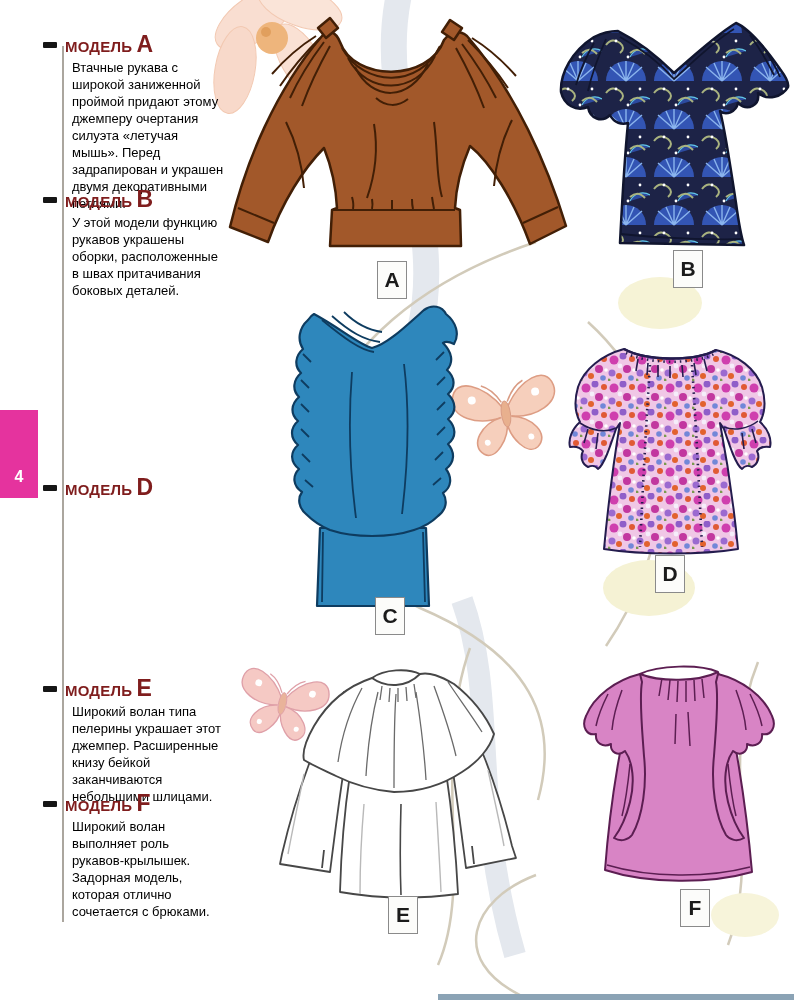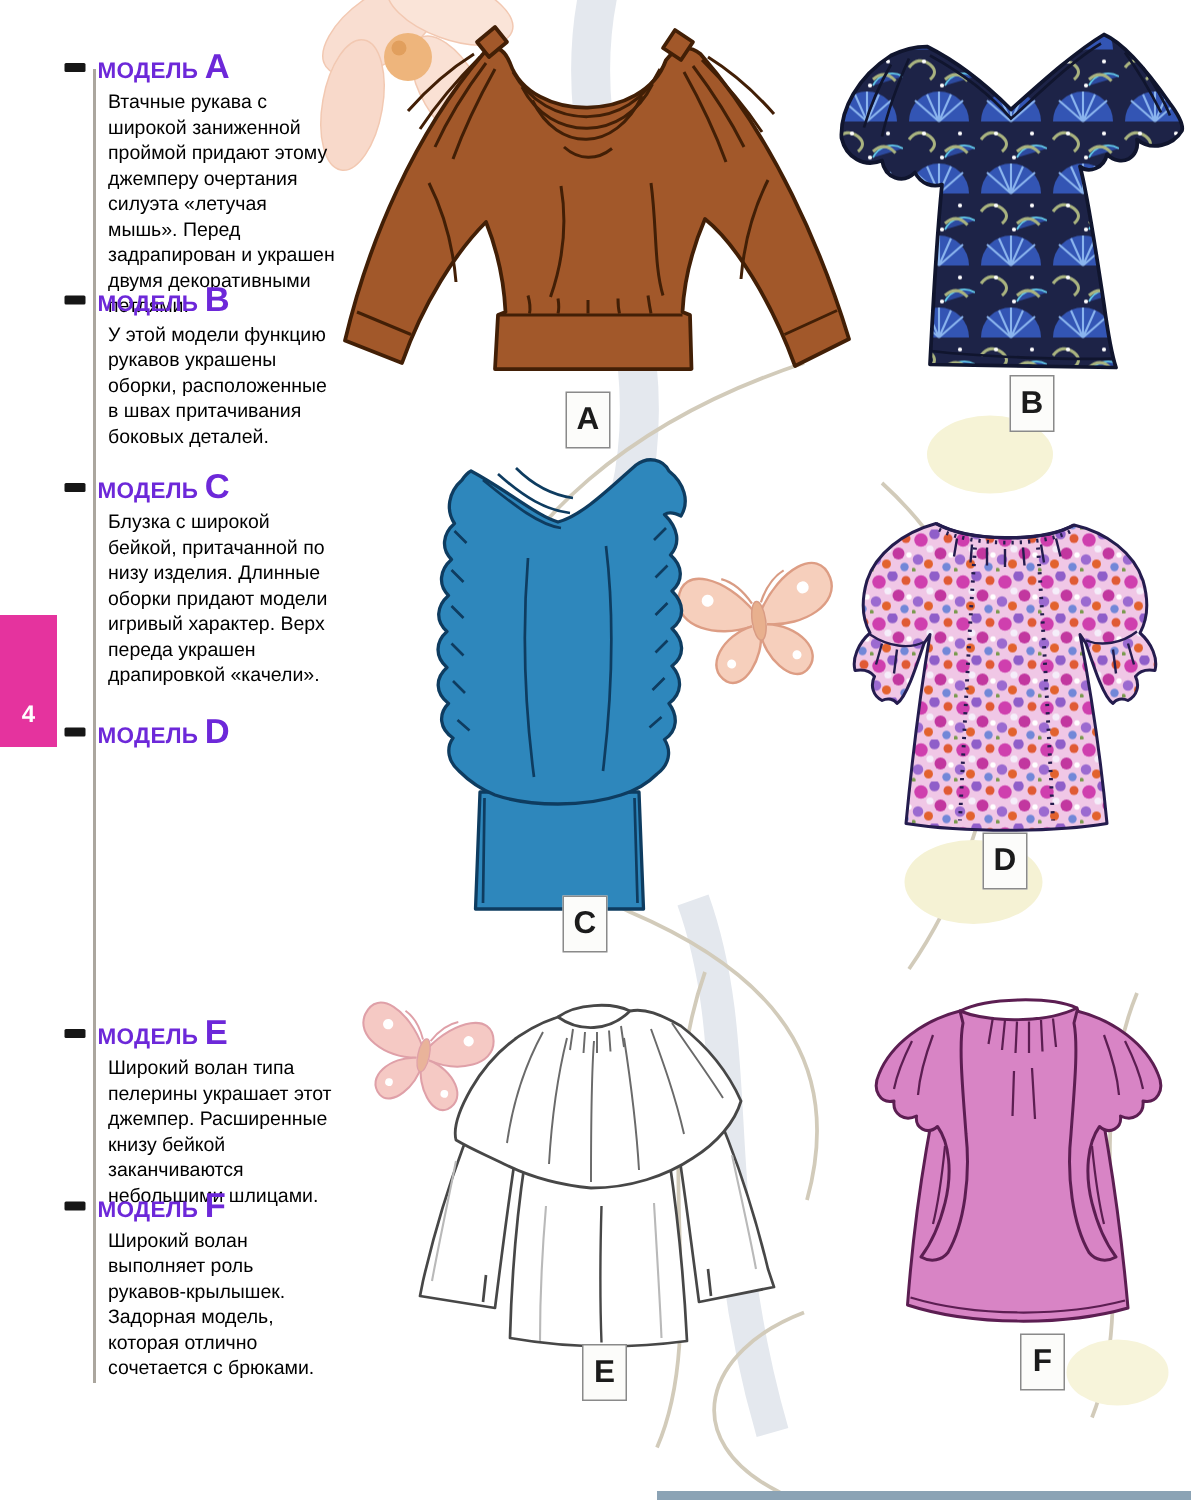--- a/index.html
+++ b/index.html
@@ -2,21 +2,21 @@
 <html style="--c-accent: #e5339e; --c-brown: #a2582a; --c-brown-dark: #421f06; --c-navy: #1d2347; --c-navy-outline: #10152e; --c-teal: #2e87bc; --c-teal-dark: #0e3c60; --c-floral-base: #f0c7e6; --c-floral-outline: #241c4e; --c-pink: #d884c5; --c-pink-dark: #5c1e52; --c-label-border: #8a8a8a;"><head>
 <meta charset="utf-8">
 <style>
   html,body{margin:0;padding:0;background:#ffffff;}
   .page{position:relative;width:794px;height:1000px;background:#fff;overflow:hidden;
         font-family:"Liberation Sans",sans-serif;}
   
   .vline{position:absolute;left:62px;top:46px;width:1.5px;height:876px;background:#aba69e;}
   .model-entry{position:absolute;left:40px;width:184px;}
   .bullet{position:absolute;left:3px;top:9px;width:14px;height:6px;background:#161616;border-radius:1px;}
-  .model-heading{margin:0 0 3px 25px;font-size:15px;font-weight:bold;color:#6d28d9;letter-spacing:.2px;}
+  .model-heading{margin:0 0 3px 25px;font-size:15px;font-weight:bold;color:#7f1d1d;letter-spacing:.2px;}
   .model-heading .letter{font-size:23px;line-height:1;font-weight:bold;}
   .model-desc{margin:0 0 0 32px;font-size:13px;line-height:17px;color:#000000;}
   
   .page-tab{position:absolute;left:0;top:410px;width:38px;height:88px;background:var(--c-accent);
             display:flex;align-items:flex-end;justify-content:center;padding-bottom:12px;
             box-sizing:border-box;color:#fff;font-size:16px;font-weight:bold;}
   
   .garment-label{position:absolute;width:28px;height:36px;background:#fcfcfa;
                  border:1.6px solid var(--c-label-border);display:flex;align-items:center;
                  justify-content:center;font-size:21px;font-weight:600;color:#1b1b1b;}
@@ -283,25 +283,20 @@
     <h3 class="model-heading"><span>МОДЕЛЬ</span> <span class="letter">A</span></h3>
     <p class="model-desc">Втачные рукава с широкой заниженной проймой придают этому джемперу очертания силуэта «летучая мышь». Перед задрапирован и украшен двумя декоративными петлями.</p>
   </div>
 
   <div class="model-entry" style="top:188px">
     <span class="bullet"></span>
     <h3 class="model-heading"><span>МОДЕЛЬ</span> <span class="letter">B</span></h3>
     <p class="model-desc">У этой модели функцию рукавов украшены оборки, расположенные в швах притачивания боковых деталей.</p>
   </div>
 
-  <div class="model-entry" style="top:313px">
-    <span class="bullet"></span>
-    <h3 class="model-heading"><span>МОДЕЛЬ</span> <span class="letter">C</span></h3>
-    <p class="model-desc">Блузка с широкой бейкой, притачанной по низу изделия. Длинные оборки придают модели игривый характер. Верх переда украшен драпировкой «качели».</p>
-  </div>
 
   <div class="model-entry" style="top:476px">
     <span class="bullet"></span>
     <h3 class="model-heading"><span>МОДЕЛЬ</span> <span class="letter">D</span></h3>
   </div>
 
   <div class="model-entry" style="top:677px">
     <span class="bullet"></span>
     <h3 class="model-heading"><span>МОДЕЛЬ</span> <span class="letter">E</span></h3>
     <p class="model-desc">Широкий волан типа пелерины украшает этот джемпер. Расширенные книзу бейкой заканчиваются небольшими шлицами.</p>

